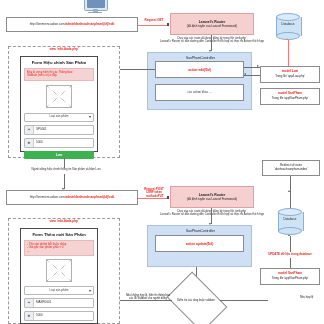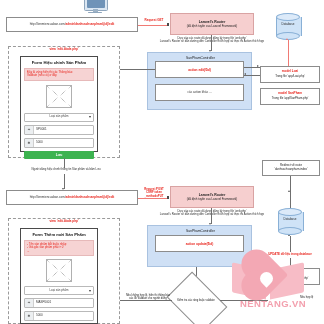--- a/index.html
+++ b/index.html
@@ -295,21 +295,14 @@
       <div class="ig-icon">☂</div>
       <div class="ig-val">MASP0001</div>
     </div>
     <div class="ig" style="margin-top:3px;height:8px;">
       <div class="ig-icon">✱</div>
       <div class="ig-val">5000</div>
     </div>
 
   </div>
 
-  <div class="wm">
-    <div class="wm-pageL"></div>
-    <div class="wm-pageR"></div>
-    <div class="wm-heart"></div>
-    <div class="wm-hole"></div>
-    <div class="wm-text">NENTANG.VN</div>
-  </div>
 
 </div>
 
 </body></html>

